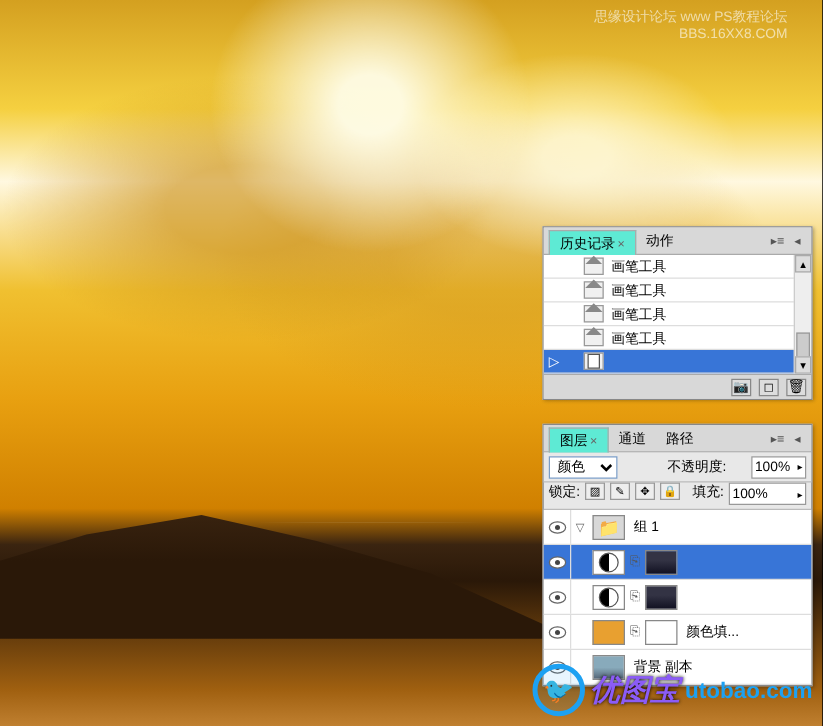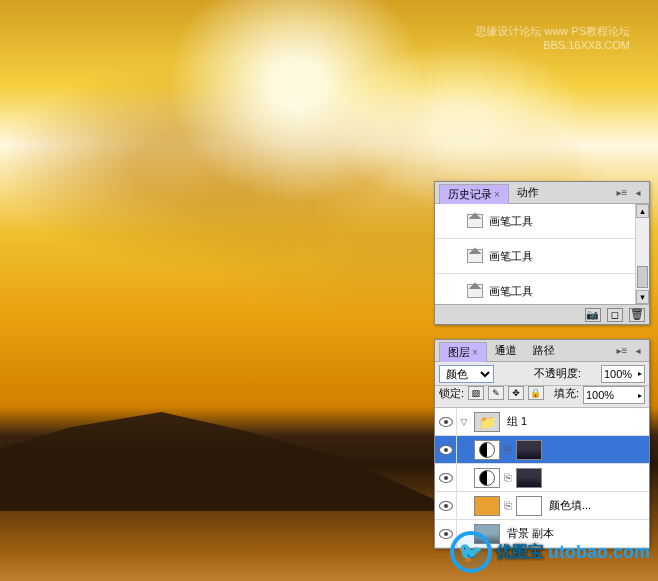--- a/index.html
+++ b/index.html
@@ -1,36 +1,36 @@
 <!DOCTYPE html>
 <html><head>
   <meta charset="utf-8">
   <style>
     * { margin: 0; padding: 0; box-sizing: border-box; }
     body { font-family: "Microsoft YaHei", "SimSun", sans-serif; font-size: 12px; width: 658px; height: 581px; position: relative; overflow: hidden; background: #000; }
     .canvas { position: absolute; inset: 0; background: linear-gradient(to bottom, #d4a020 0%, #f5d040 15%, #fff8e0 25%, #f0c030 40%, #e8a010 55%, #d08000 70%, #3a2410 75%, #2a1808 80%, #a06010 95%, #c08030 100%); }
     .clouds { position: absolute; top: 0; left: 0; right: 0; height: 72%; background: radial-gradient(ellipse at 45% 20%, rgba(255,255,240,0.9) 5%, transparent 25%), radial-gradient(ellipse at 70% 30%, rgba(255,250,220,0.8) 4%, transparent 20%), radial-gradient(ellipse at 30% 40%, rgba(200,140,20,0.6) 10%, transparent 30%), radial-gradient(ellipse at 60% 50%, rgba(210,150,30,0.5) 15%, transparent 40%); }
     .mountain { position: absolute; bottom: 12%; left: 0; width: 70%; height: 18%; background: linear-gradient(to top, #2a1808 60%, #3a2410 100%); clip-path: polygon(0 100%, 0 40%, 15% 20%, 35% 5%, 55% 25%, 75% 50%, 100% 100%); }
-    .watermark-top { position: absolute; top: 6px; right: 28px; color: rgba(255,255,255,0.6); font-size: 11px; text-align: right; margin-top: 18px; }
+    .watermark-top { position: absolute; top: 6px; right: 28px; color: rgba(255,255,255,0.6); font-size: 11px; text-align: right; }
     .watermark-bottom { position: absolute; bottom: 8px; right: 8px; display: flex; align-items: center; gap: 4px; }
     .wb-circle { width: 42px; height: 42px; border-radius: 50%; border: 4px solid #1da1f2; display: flex; align-items: center; justify-content: center; background: rgba(29,161,242,0.1); }
     .wb-bird { color: #1da1f2; font-size: 20px; }
-    .wb-text { color: #0369a1; font-size: 16px; font-weight: bold; text-shadow: 0 0 3px #000; }
+    .wb-text { color: #8b5cf6; font-size: 24px; font-weight: bold; text-shadow: 0 0 3px #000; font-style: italic; }
     .wb-domain { color: #1da1f2; font-size: 18px; font-weight: bold; }
     .panel { position: absolute; background: #e8e8e8; border: 1px solid #888; box-shadow: 1px 1px 3px rgba(0,0,0,0.3); font-size: 11px; }
     .panel-history { top: 181px; right: 8px; width: 216px; }
     .panel-layers { top: 339px; right: 8px; width: 216px; }
     .panel-head { display: flex; align-items: center; height: 22px; background: #d8d8d8; border-bottom: 1px solid #aaa; padding: 0 4px; }
     .tab { padding: 2px 8px; cursor: pointer; }
-    .tab.active { background: #c4b5fd; border: 1px solid #aaa; border-bottom: none; position: relative; top: 1px; }
+    .tab.active { background: #5eead4; border: 1px solid #aaa; border-bottom: none; position: relative; top: 1px; }
     .tab-close { font-size: 10px; color: #666; margin-left: 2px; }
     .flex-spacer { flex: 1; }
     .corner-btn { width: 14px; height: 14px; display: flex; align-items: center; justify-content: center; cursor: pointer; color: #555; font-size: 10px; margin-left: 2px; }
     .history-list { background: #fff; max-height: 100px; overflow: hidden; position: relative; }
-    .history-row { display: flex; align-items: center; height: 35px; border-bottom: 1px solid #ddd; padding: 0 4px; }
+    .history-row { display: flex; align-items: center; height: 19px; border-bottom: 1px solid #ddd; padding: 0 4px; }
     .history-row.selected { background: #3875d7; color: #fff; }
     .hist-left { width: 28px; display: flex; align-items: center; gap: 2px; }
     .hist-icon-box { width: 16px; height: 14px; border: 1px solid #999; background: #f0f0f0; display: flex; align-items: center; justify-content: center; }
     .hist-brush { width: 12px; height: 12px; background: linear-gradient(135deg, #888 40%, transparent 40%); transform: rotate(45deg); }
     .hist-doc { width: 10px; height: 12px; background: #fff; border: 1px solid #555; }
     .hist-label { flex: 1; padding-left: 6px; }
     .scrollbar-v { position: absolute; right: 0; top: 0; bottom: 0; width: 14px; background: #eee; border-left: 1px solid #ccc; }
     .scroll-arrow { height: 14px; background: #ddd; border: 1px solid #aaa; text-align: center; font-size: 9px; line-height: 12px; }
     .scroll-thumb { position: absolute; left: 1px; right: 1px; background: #ccc; border: 1px solid #999; }
     .panel-foot { display: flex; justify-content: flex-end; align-items: center; height: 20px; background: #d8d8d8; border-top: 1px solid #aaa; padding: 0 4px; gap: 6px; }

